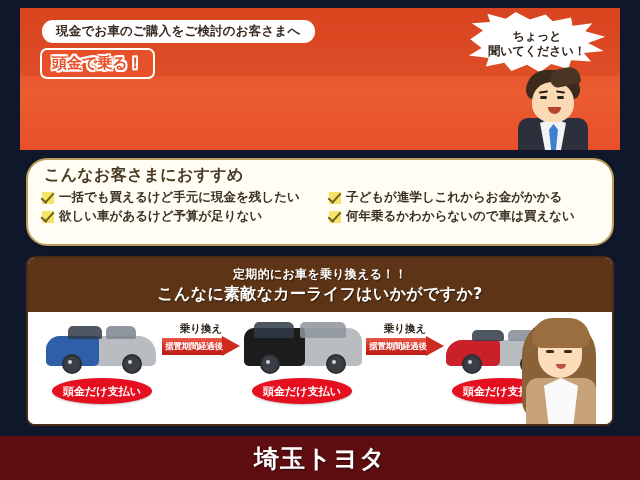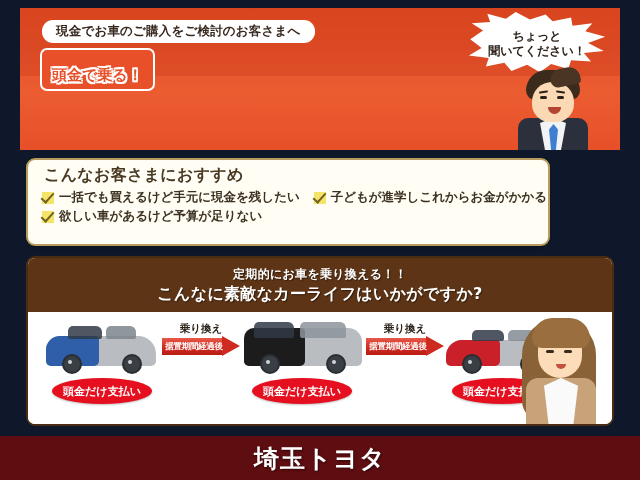--- a/index.html
+++ b/index.html
@@ -49,21 +49,21 @@
     font-weight: bold;
     letter-spacing: 0.2px;
     white-space: nowrap;
     line-height: 1.25;
   }
 
   .badge-ride {
     position: absolute;
     left: 20px;
     top: 40px;
-    padding: 16px 10px 3px 10px;
+    padding: 4px 10px 3px 10px;
     border: 2px solid #ffffff;
     border-radius: 7px;
     background: #e8502a;
     color: #e8502a;
     font-size: 15px;
     font-weight: bold;
     white-space: nowrap;
     line-height: 1.3;
     text-shadow:
       -1.6px -1.6px 0 #fff, 1.6px -1.6px 0 #fff,
@@ -169,25 +169,25 @@
     position: absolute; left: 39px; top: 54px; width: 9px; height: 30px;
     background: #3f7fd1;
     clip-path: polygon(50% 0, 100% 18%, 72% 100%, 28% 100%, 0 18%);
   }
 
   
   .rec-box {
     position: absolute;
     left: 26px;
     top: 158px;
-    width: 524px;
+    width: 588px;
     height: 88px;
     background: #fffdf4;
     border: 2px solid #b79c5e;
-    border-radius: 9px;
+    border-radius: 21px;
     box-shadow: 0 2px 3px rgba(0,0,0,0.14);
     box-sizing: border-box;
   }
   .rec-title {
     position: absolute;
     left: 16px;
     top: 5px;
     color: #4a3a21;
     font-size: 16px;
     font-weight: bold;
@@ -469,20 +469,24 @@
           <span class="chk"></span>
           <span>欲しい車があるけど予算が足りない</span>
         </div>
       </div>
 
       <div class="rec-col">
         <div class="rec-item">
           <span class="chk"></span>
           <span>子どもが進学しこれからお金がかかる</span>
         </div>
+        <div class="rec-item">
+          <span class="chk"></span>
+          <span>何年乗るかわからないので車は買えない</span>
+        </div>
       </div>
 
     </div>
   </div>
 
   <div class="brown-wrap">
 
     <div class="brown-head">
       <div class="brown-l1">定期的にお車を乗り換える！！</div>
       <div class="brown-l2">こんなに素敵なカーライフはいかがですか?</div>

